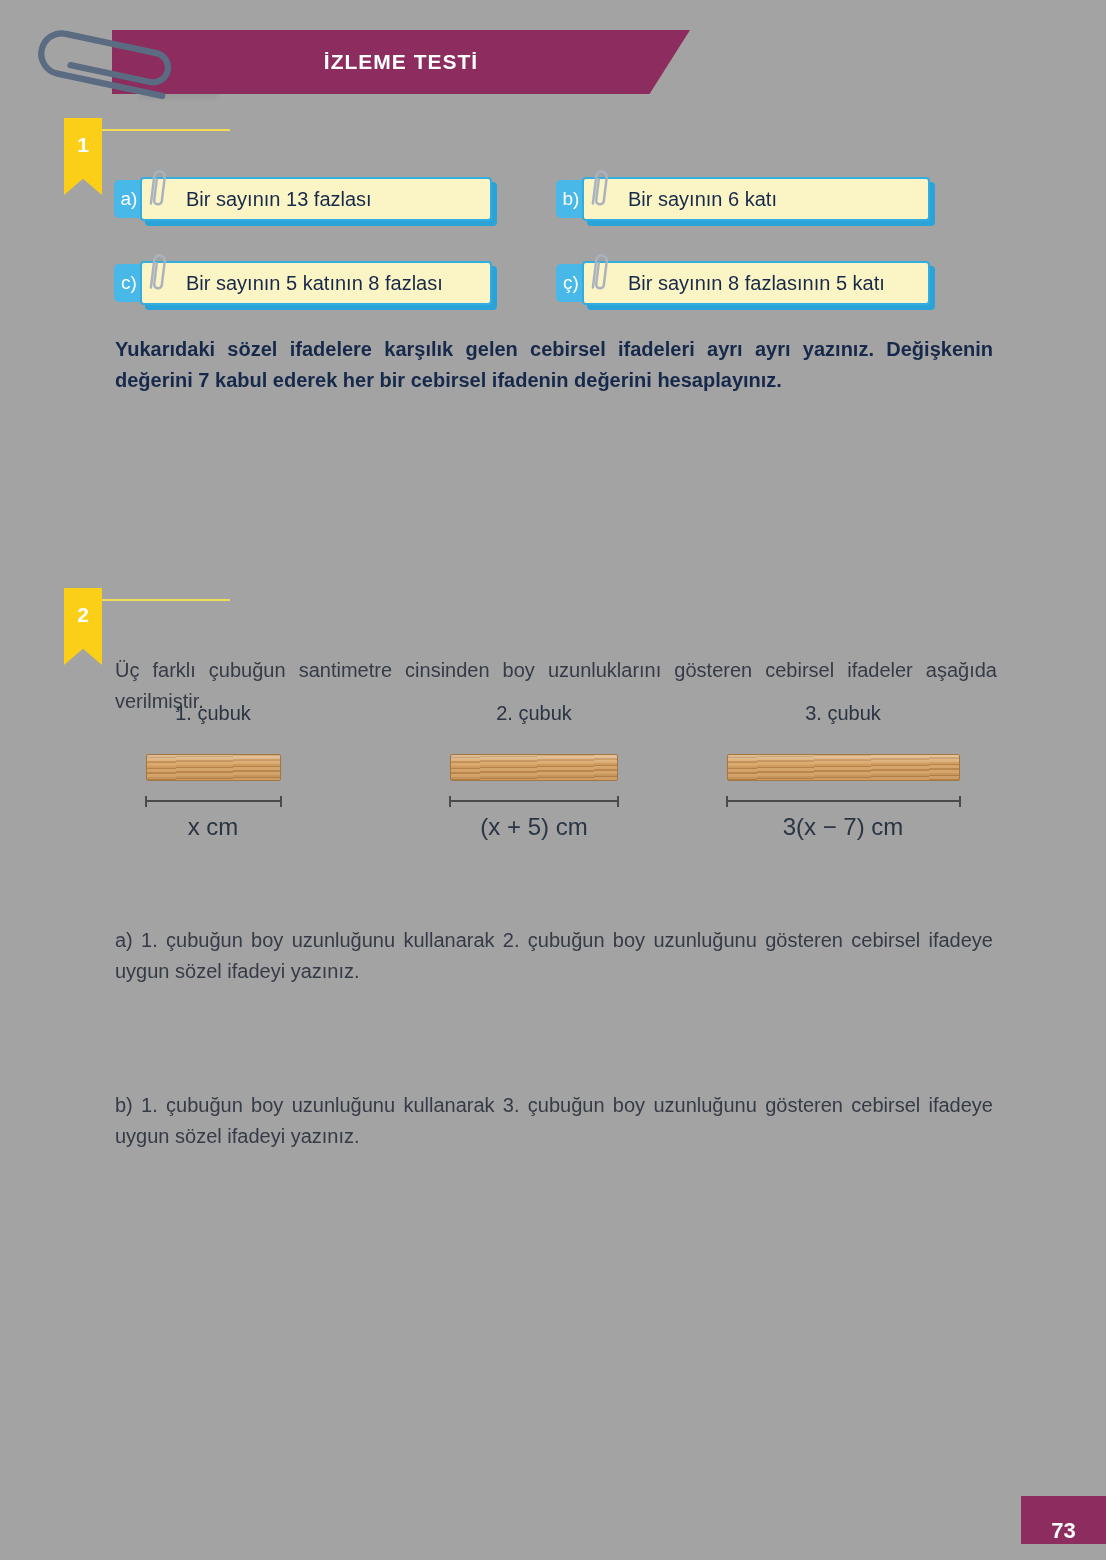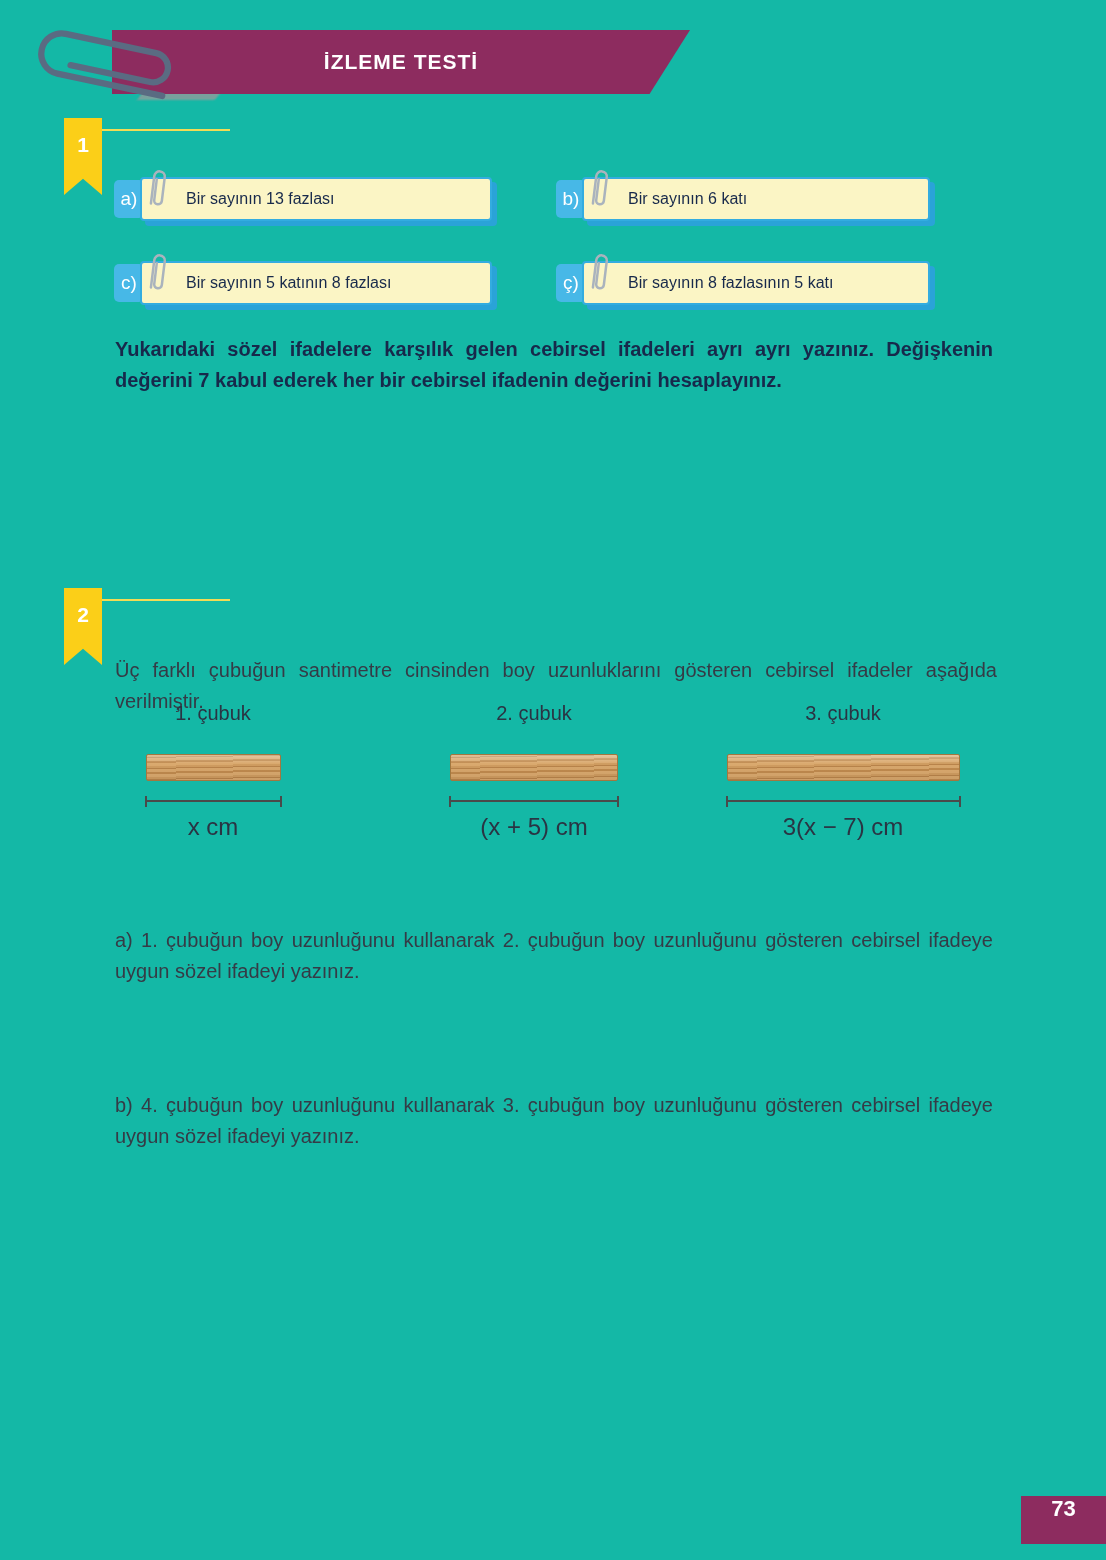--- a/index.html
+++ b/index.html
@@ -1,16 +1,16 @@
 <!DOCTYPE html>
 <html><head>
 <meta charset="utf-8">
 <style>
   html,body{margin:0;padding:0;background:#fff;}
-  .page{position:relative;width:1106px;height:1560px;background:#14b8a6;
+  .page{position:relative;width:1106px;height:1560px;background:#a3a3a3;
         font-family:"Liberation Sans",sans-serif;overflow:hidden;}
 
   
   .banner-shadow{position:absolute;left:142px;top:87px;width:78px;height:13px;
         background:#9a9a9a;transform:skewX(-38deg);opacity:.75;filter:blur(1px);z-index:1;}
   .banner{position:absolute;left:112px;top:30px;width:578px;height:64px;background:#8d2c5f;
         clip-path:polygon(0 0,100% 0,93% 100%,0 100%);
         display:flex;align-items:center;justify-content:center;z-index:2;}
   .banner-title{color:#ffffff;font-size:21px;font-weight:bold;letter-spacing:1px;}
   .big-clip{position:absolute;left:55px;top:-22px;width:100px;height:170px;
@@ -28,21 +28,21 @@
 
   
   .expr-box{position:absolute;display:flex;align-items:center;height:46px;}
   .tab{width:30px;height:38px;background:#47b8e7;border-radius:5px;color:#fff;font-size:19px;
         display:flex;align-items:center;justify-content:center;flex:0 0 30px;z-index:0;}
   .panel{flex:1;height:40px;margin-left:-4px;background:#fbf5c5;border:2px solid #33ace0;
         border-radius:4px;box-shadow:5px 5px 0 #2aa3d8;position:relative;display:flex;
         align-items:center;padding-left:44px;z-index:1;box-sizing:content-box;}
   .clip-s{position:absolute;left:3px;top:-13px;width:26px;height:46px;transform:rotate(7deg);}
   .clip-s svg{display:block;width:26px;height:44px;}
-  .expr{font-size:16px;color:#17294b;font-weight:500;}
+  .expr{font-size:20px;color:#17294b;font-weight:500;}
 
   
   .para{position:absolute;margin:0;font-size:20px;line-height:1.56;color:#353b46;
         text-align:justify;}
   .para.bold{font-weight:bold;color:#17294b;}
 
   
   .rod-col{position:absolute;text-align:center;}
   .rod-title{font-size:20px;color:#2a3443;margin-bottom:29px;}
   .rod{height:27px;margin:0 auto;border-radius:2px;border:1px solid #a3773f;box-sizing:border-box;
@@ -54,21 +54,21 @@
            #d8a76c 3px,#d8a76c 6px,
            #c08a4e 6px,#c08a4e 8px,
            #daa96e 8px,#daa96e 11px);}
   .measure{margin:15px auto 6px;height:11px;border-left:2px solid #4a4a4a;
         border-right:2px solid #4a4a4a;position:relative;}
   .measure::before{content:"";position:absolute;left:0;right:0;top:4px;border-top:2px solid #4a4a4a;}
   .rod-label{font-size:24px;color:#2a3443;}
 
   
   .page-num{position:absolute;left:1021px;top:1496px;width:85px;height:48px;background:#8d2c5f;
-        color:#fff;font-size:22px;font-weight:bold;display:flex;align-items:flex-start;justify-content:center;}
+        color:#fff;font-size:22px;font-weight:bold;display:flex;align-items:flex-end;justify-content:center;}
 </style>
 </head>
 <body>
 
 <div class="page">
 
   <svg width="0" height="0" style="position:absolute" aria-hidden="true">
     <defs>
       <path id="clip-shape" d="M8 40 V11 a5.5 5.5 0 0 1 11 0 v25 a4 4 0 0 1 -8 0 V14" fill="none" stroke-linecap="round"></path>
     </defs>
@@ -163,20 +163,20 @@
   <div class="rod-col" style="left:713px;top:702px;width:260px">
     <div class="rod-title">3. çubuk</div>
     <div class="rod" style="width:233px"></div>
     <div class="measure" style="width:231px"></div>
     <div class="rod-label">3(x − 7) cm</div>
   </div>
 
 
   <p class="para" style="left:115px;top:925px;width:878px">a) 1. çubuğun boy uzunluğunu kullanarak 2. çubuğun boy uzunluğunu gösteren cebirsel ifadeye uygun sözel ifadeyi yazınız.</p>
 
-  <p class="para" style="left:115px;top:1090px;width:878px">b) 4. çubuğun boy uzunluğunu kullanarak 3. çubuğun boy uzunluğunu gösteren cebirsel ifadeye uygun sözel ifadeyi yazınız.</p>
+  <p class="para" style="left:115px;top:1090px;width:878px">b) 1. çubuğun boy uzunluğunu kullanarak 3. çubuğun boy uzunluğunu gösteren cebirsel ifadeye uygun sözel ifadeyi yazınız.</p>
 
 
   <div class="page-num">
     <span>73</span>
   </div>
 
 </div>
 
 </body></html>

